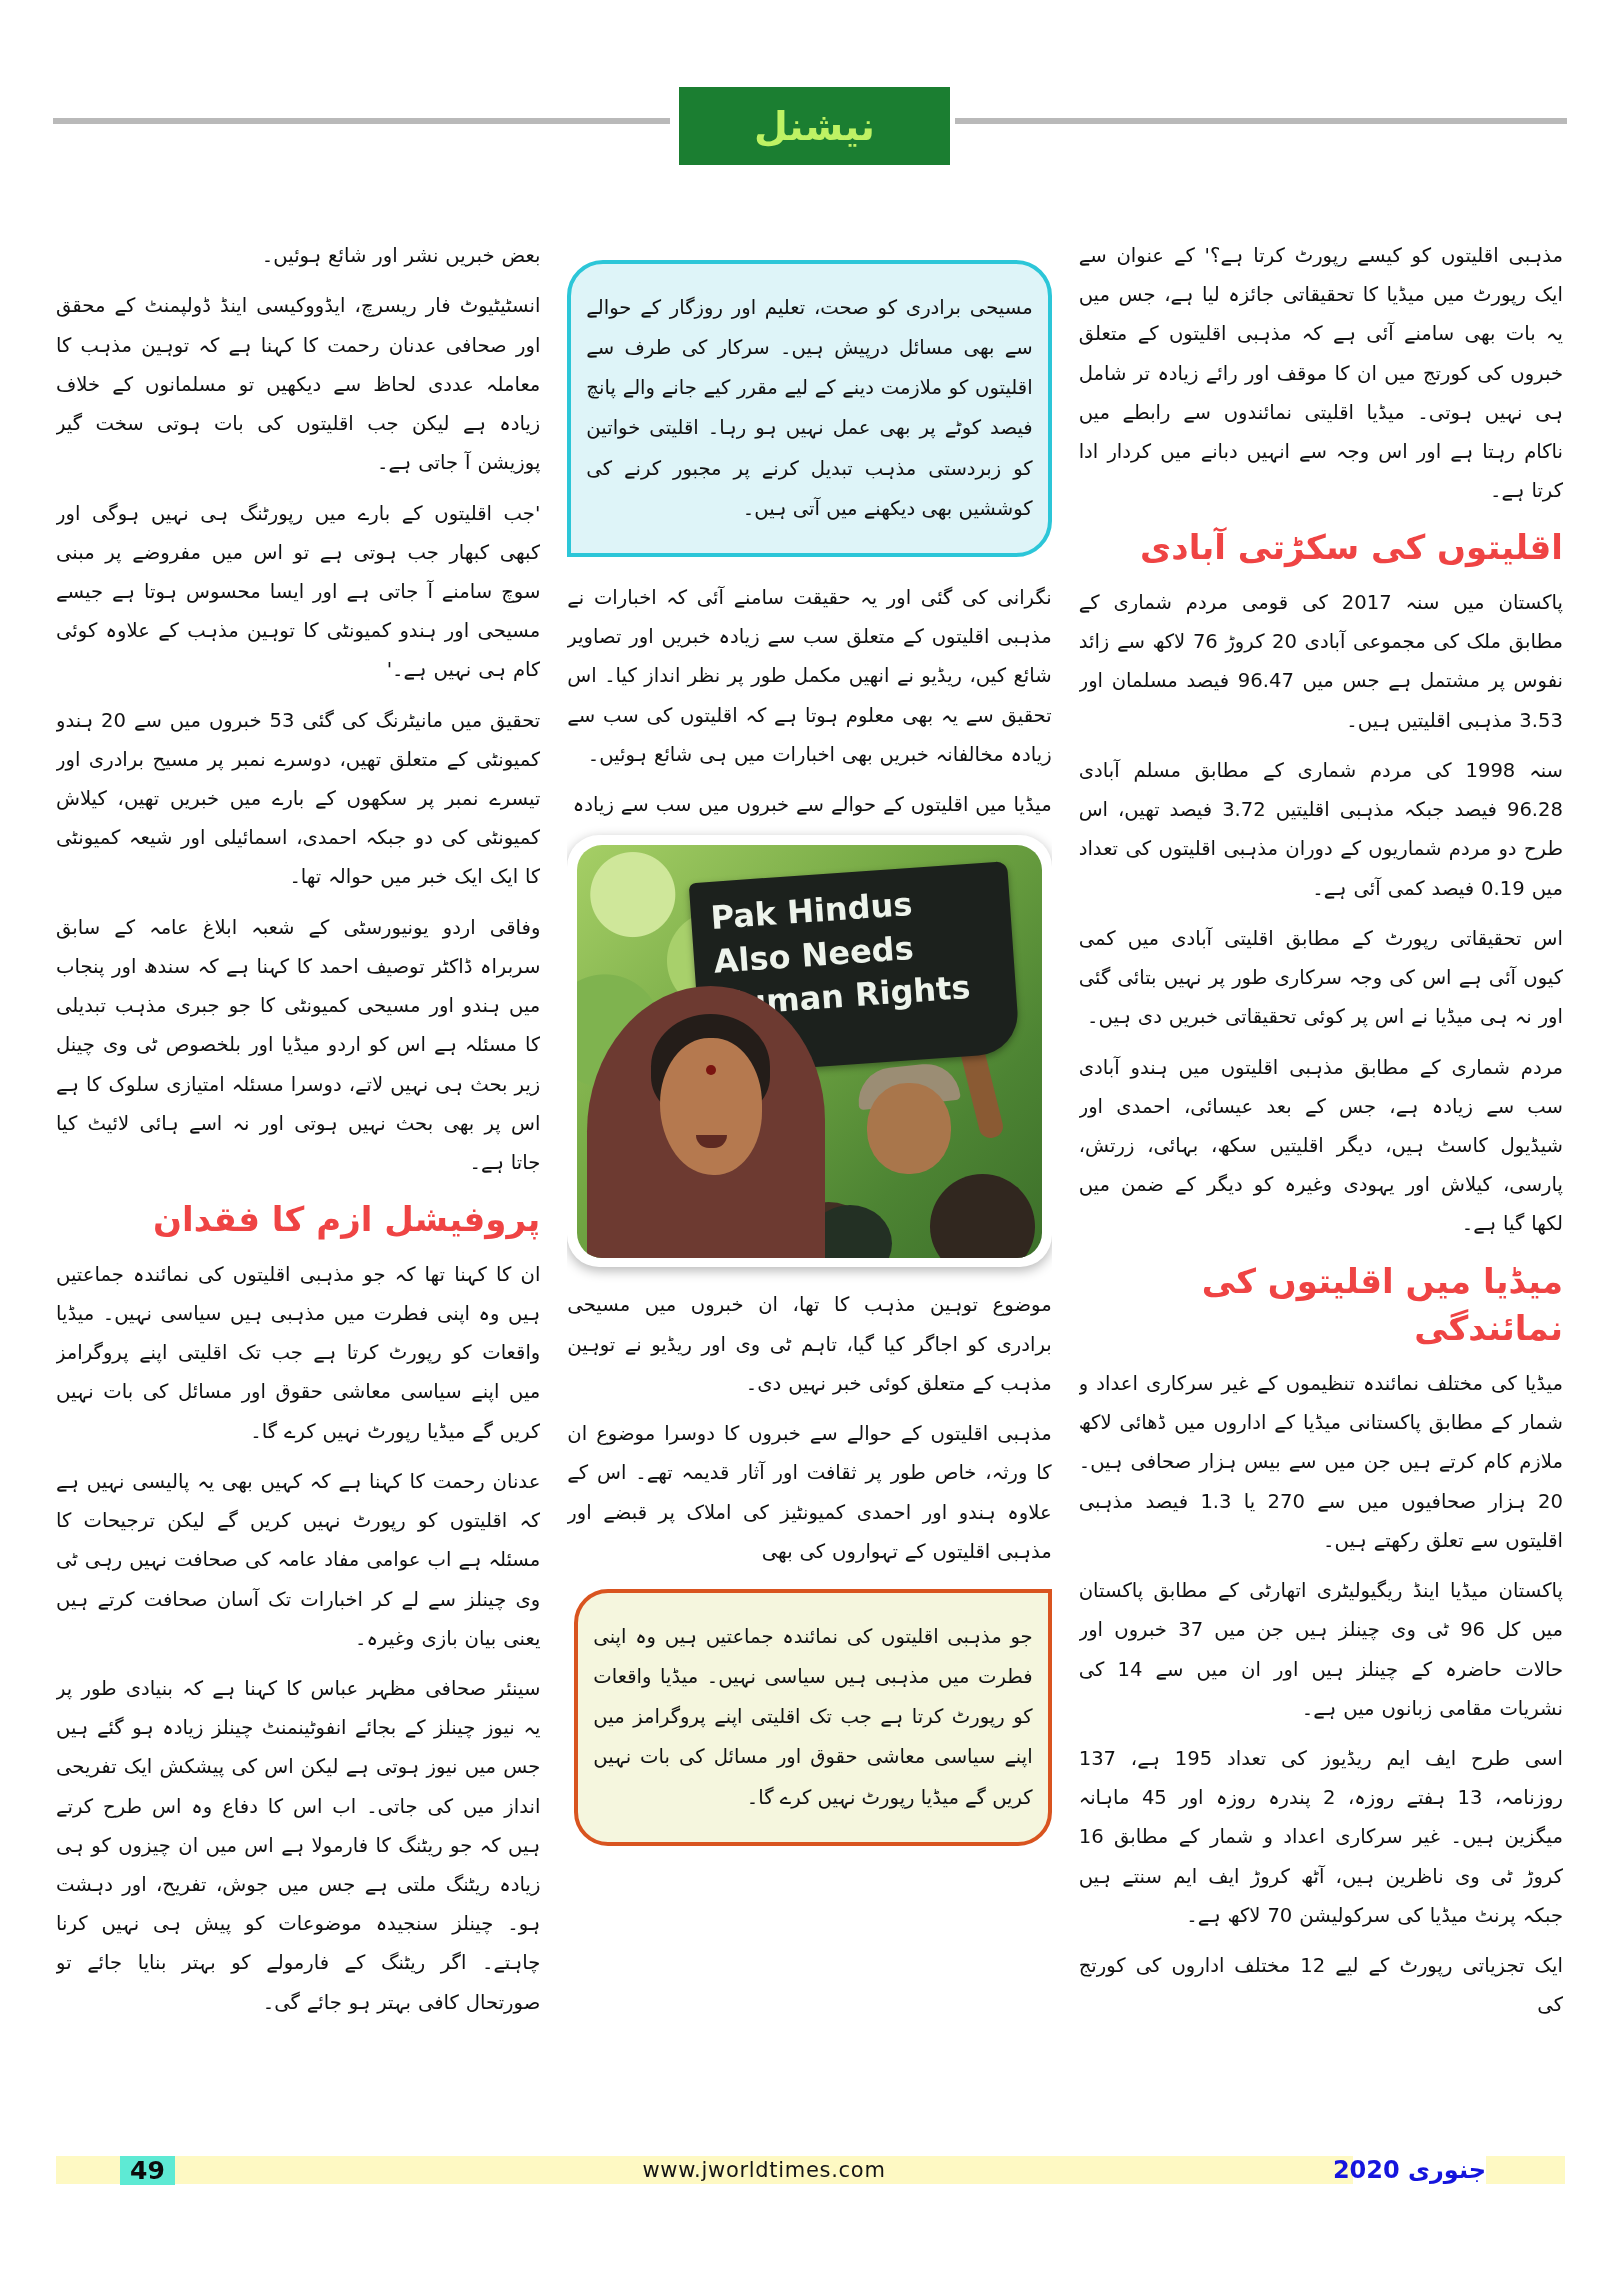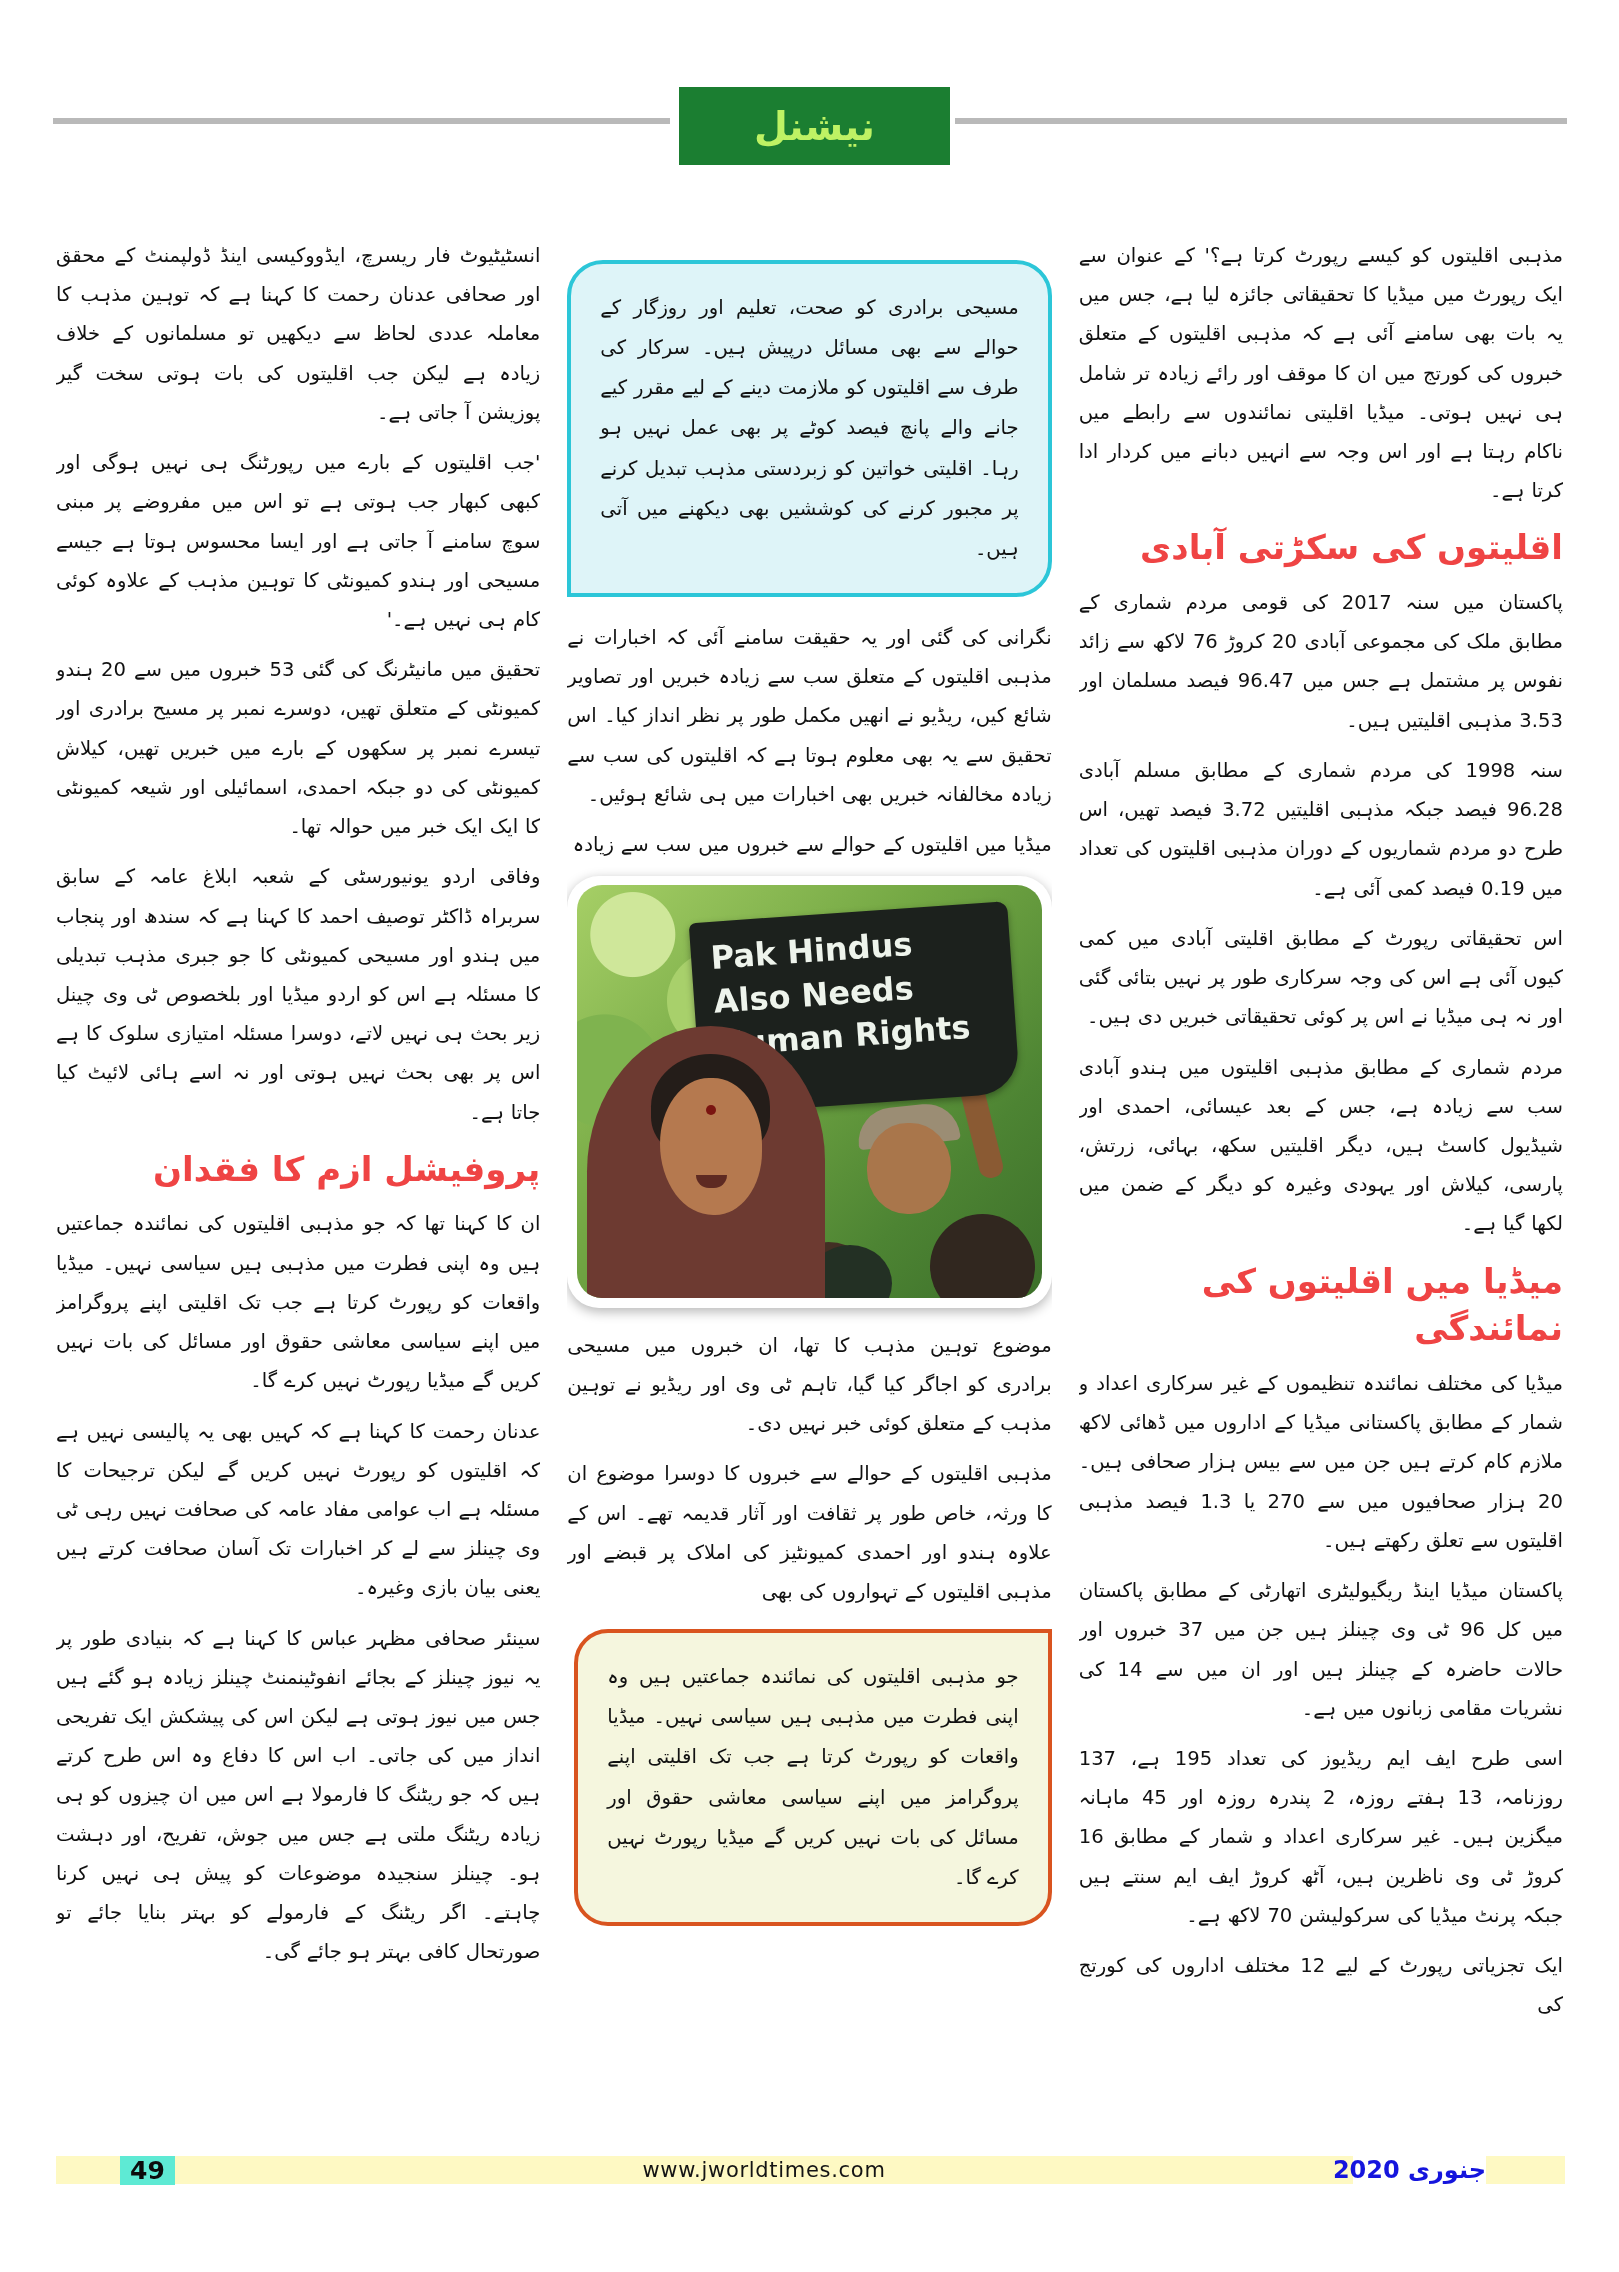--- a/index.html
+++ b/index.html
@@ -26,21 +26,21 @@
   .col p{
     margin:0 0 11.2px 0;font-size:19.6px;line-height:2.0;text-align:justify;
     word-spacing:0.7px;
   }
   .col h2{
     margin:14px 0 11.2px 0;font-size:34px;line-height:1.4;color:#ef4444;
     text-align:right;font-weight:bold;
   }
   
   .callout{
-    box-sizing:border-box;padding:24px 29px;font-size:19.6px;line-height:2.05;
+    box-sizing:border-box;padding:24px 15px;font-size:19.6px;line-height:2.05;
     text-align:justify;margin:24px 0 21px 0;
   }
   .callout.cyan{
     border:4.2px solid #2cc6d8;border-radius:36px 36px 36px 0;background:#def4f8;
   }
   .callout.cream{
     border:4.2px solid #d9541f;border-radius:34px 0 34px 34px;background:#f5f6de;margin-top:18px;margin-left:7px;
   }
   
   .photo-frame{
@@ -169,20 +169,21 @@
     </div>
 
     <p>موضوع توہین مذہب کا تھا، ان خبروں میں مسیحی برادری کو اجاگر کیا گیا، تاہم ٹی وی اور ریڈیو نے توہین مذہب کے متعلق کوئی خبر نہیں دی۔</p>
     <p>مذہبی اقلیتوں کے حوالے سے خبروں کا دوسرا موضوع ان کا ورثہ، خاص طور پر ثقافت اور آثار قدیمہ تھے۔ اس کے علاوہ ہندو اور احمدی کمیونٹیز کی املاک پر قبضے اور مذہبی اقلیتوں کے تہواروں کی بھی</p>
     <div class="callout cream">
       <span>جو مذہبی اقلیتوں کی نمائندہ جماعتیں ہیں وہ اپنی فطرت میں مذہبی ہیں سیاسی نہیں۔ میڈیا واقعات کو رپورٹ کرتا ہے جب تک اقلیتی اپنے پروگرامز میں اپنے سیاسی معاشی حقوق اور مسائل کی بات نہیں کریں گے میڈیا رپورٹ نہیں کرے گا۔</span>
     </div>
   </div>
 
   <div class="col">
+    <p>بعض خبریں نشر اور شائع ہوئیں۔</p>
     <p>انسٹیٹیوٹ فار ریسرچ، ایڈووکیسی اینڈ ڈولپمنٹ کے محقق اور صحافی عدنان رحمت کا کہنا ہے کہ توہین مذہب کا معاملہ عددی لحاظ سے دیکھیں تو مسلمانوں کے خلاف زیادہ ہے لیکن جب اقلیتوں کی بات ہوتی سخت گیر پوزیشن آ جاتی ہے۔</p>
     <p>'جب اقلیتوں کے بارے میں رپورٹنگ ہی نہیں ہوگی اور کبھی کبھار جب ہوتی ہے تو اس میں مفروضے پر مبنی سوچ سامنے آ جاتی ہے اور ایسا محسوس ہوتا ہے جیسے مسیحی اور ہندو کمیونٹی کا توہین مذہب کے علاوہ کوئی کام ہی نہیں ہے۔'</p>
     <p>تحقیق میں مانیٹرنگ کی گئی 53 خبروں میں سے 20 ہندو کمیونٹی کے متعلق تھیں، دوسرے نمبر پر مسیح برادری اور تیسرے نمبر پر سکھوں کے بارے میں خبریں تھیں، کیلاش کمیونٹی کی دو جبکہ احمدی، اسمائیلی اور شیعہ کمیونٹی کا ایک ایک خبر میں حوالہ تھا۔</p>
     <p>وفاقی اردو یونیورسٹی کے شعبہ ابلاغ عامہ کے سابق سربراہ ڈاکٹر توصیف احمد کا کہنا ہے کہ سندھ اور پنجاب میں ہندو اور مسیحی کمیونٹی کا جو جبری مذہب تبدیلی کا مسئلہ ہے اس کو اردو میڈیا اور بلخصوص ٹی وی چینل زیر بحث ہی نہیں لاتے، دوسرا مسئلہ امتیازی سلوک کا ہے اس پر بھی بحث نہیں ہوتی اور نہ اسے ہائی لائیٹ کیا جاتا ہے۔</p>
     <h2>پروفیشل ازم کا فقدان</h2>
     <p>ان کا کہنا تھا کہ جو مذہبی اقلیتوں کی نمائندہ جماعتیں ہیں وہ اپنی فطرت میں مذہبی ہیں سیاسی نہیں۔ میڈیا واقعات کو رپورٹ کرتا ہے جب تک اقلیتی اپنے پروگرامز میں اپنے سیاسی معاشی حقوق اور مسائل کی بات نہیں کریں گے میڈیا رپورٹ نہیں کرے گا۔</p>
     <p>عدنان رحمت کا کہنا ہے کہ کہیں بھی یہ پالیسی نہیں ہے کہ اقلیتوں کو رپورٹ نہیں کریں گے لیکن ترجیحات کا مسئلہ ہے اب عوامی مفاد عامہ کی صحافت نہیں رہی ٹی وی چینلز سے لے کر اخبارات تک آسان صحافت کرتے ہیں یعنی بیان بازی وغیرہ۔</p>
     <p>سینئر صحافی مظہر عباس کا کہنا ہے کہ بنیادی طور پر یہ نیوز چینلز کے بجائے انفوٹینمنٹ چینلز زیادہ ہو گئے ہیں جس میں نیوز ہوتی ہے لیکن اس کی پیشکش ایک تفریحی انداز میں کی جاتی۔ اب اس کا دفاع وہ اس طرح کرتے ہیں کہ جو ریٹنگ کا فارمولا ہے اس میں ان چیزوں کو ہی زیادہ ریٹنگ ملتی ہے جس میں جوش، تفریح، اور دہشت ہو۔ چینلز سنجیدہ موضوعات کو پیش ہی نہیں کرنا چاہتے۔ اگر ریٹنگ کے فارمولے کو بہتر بنایا جائے تو صورتحال کافی بہتر ہو جائے گی۔</p>
   </div>
 

